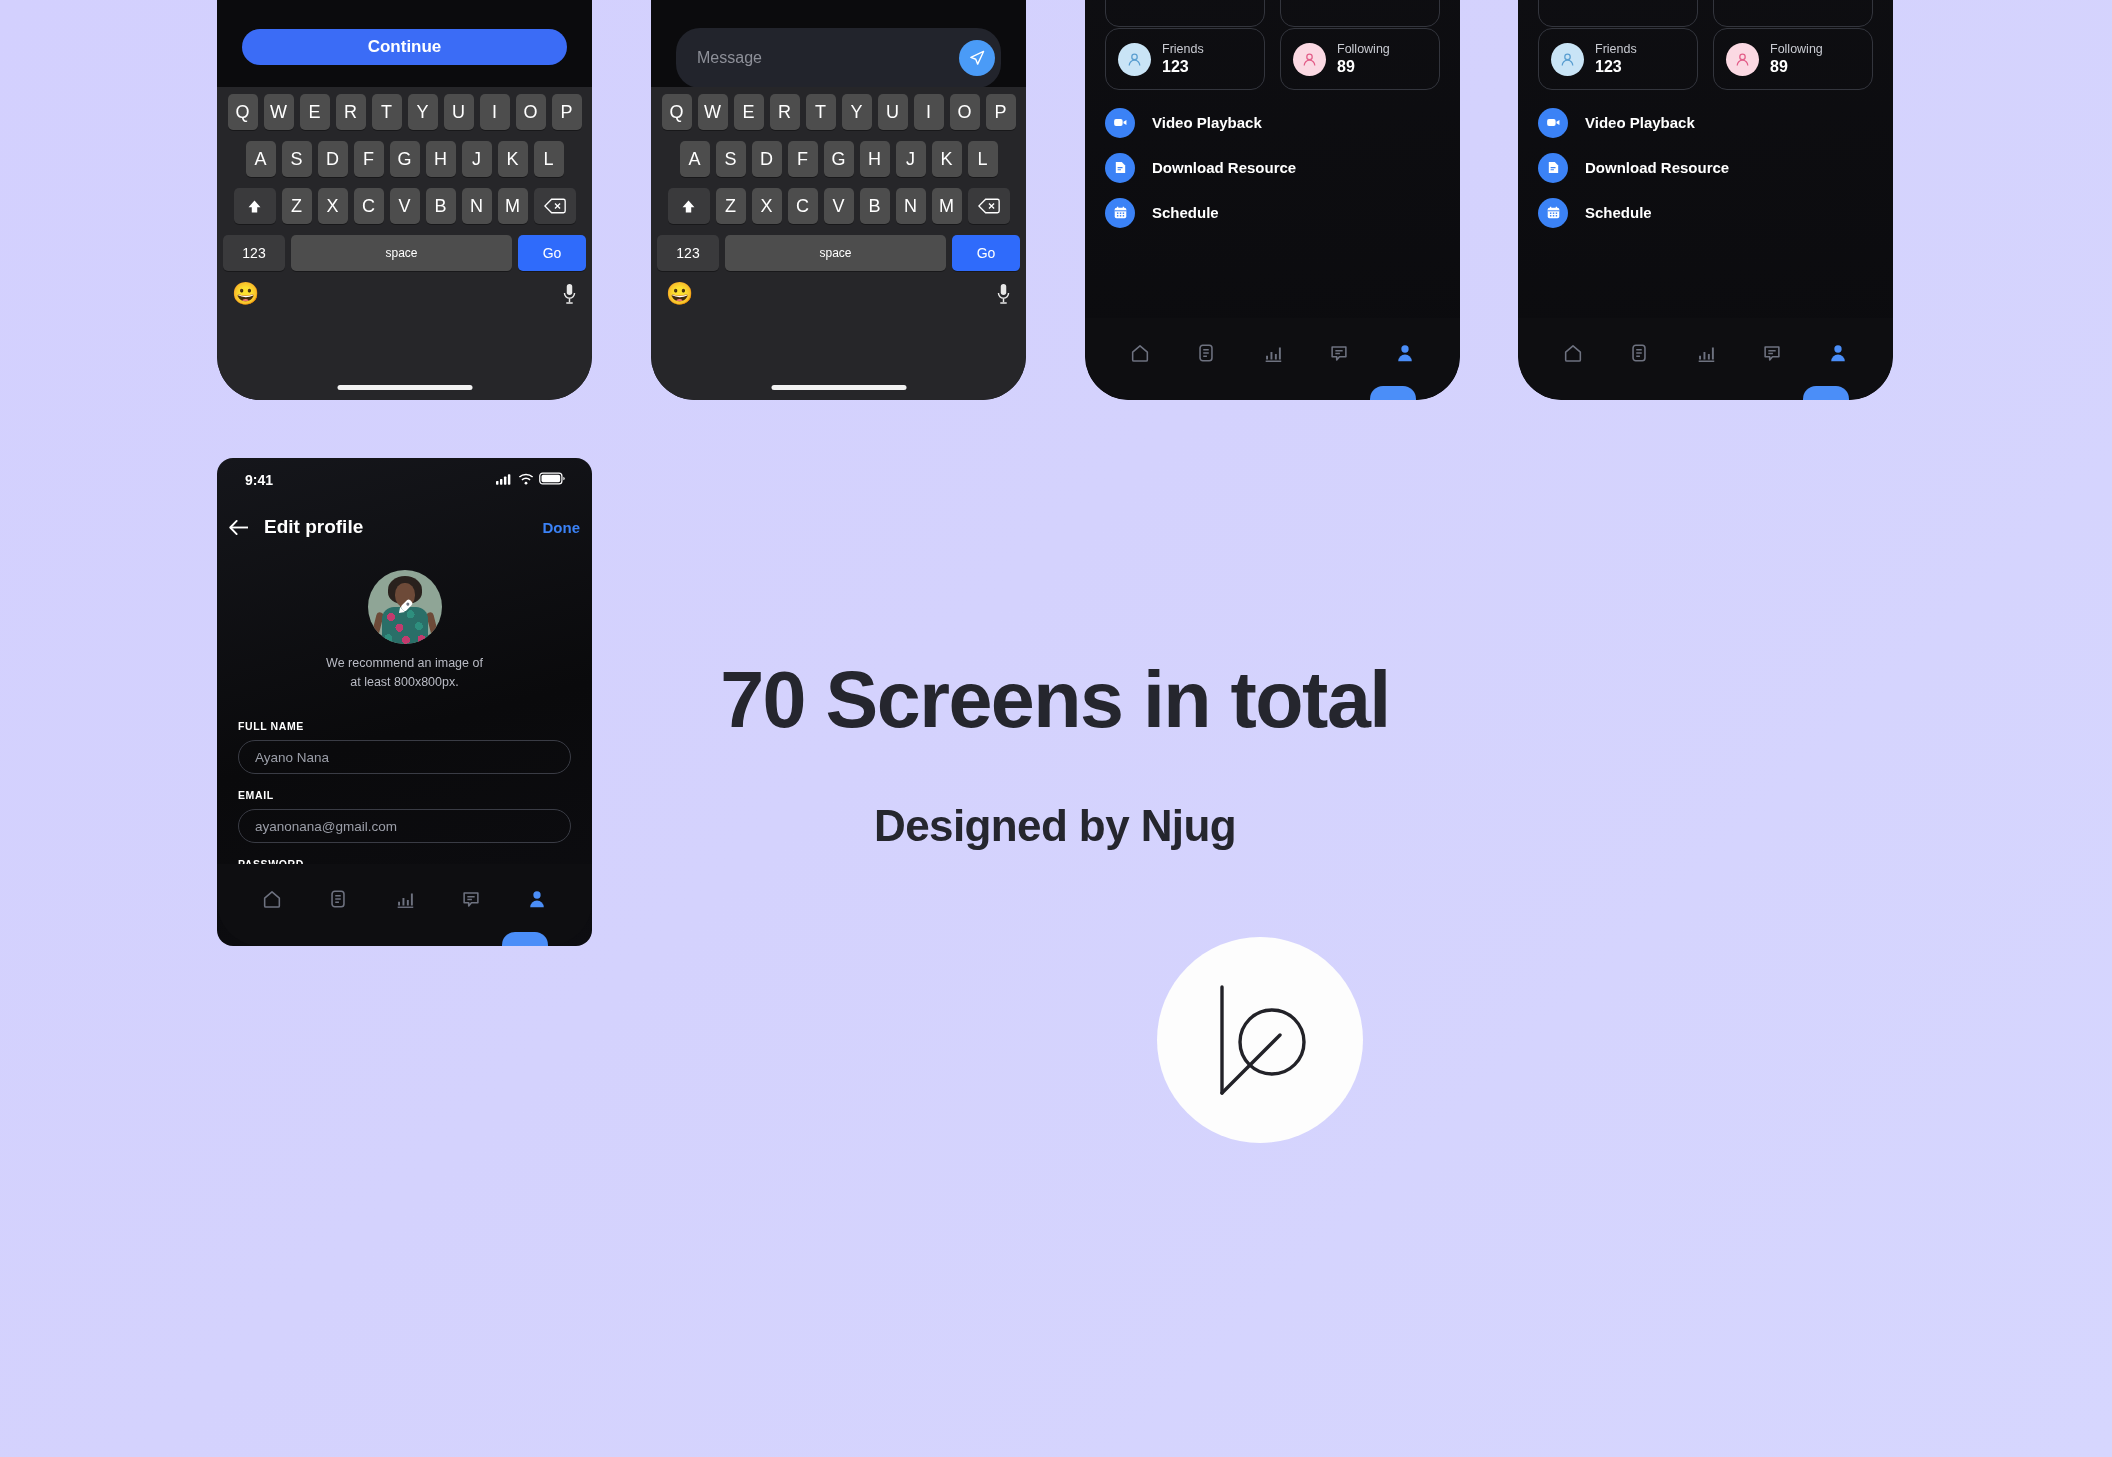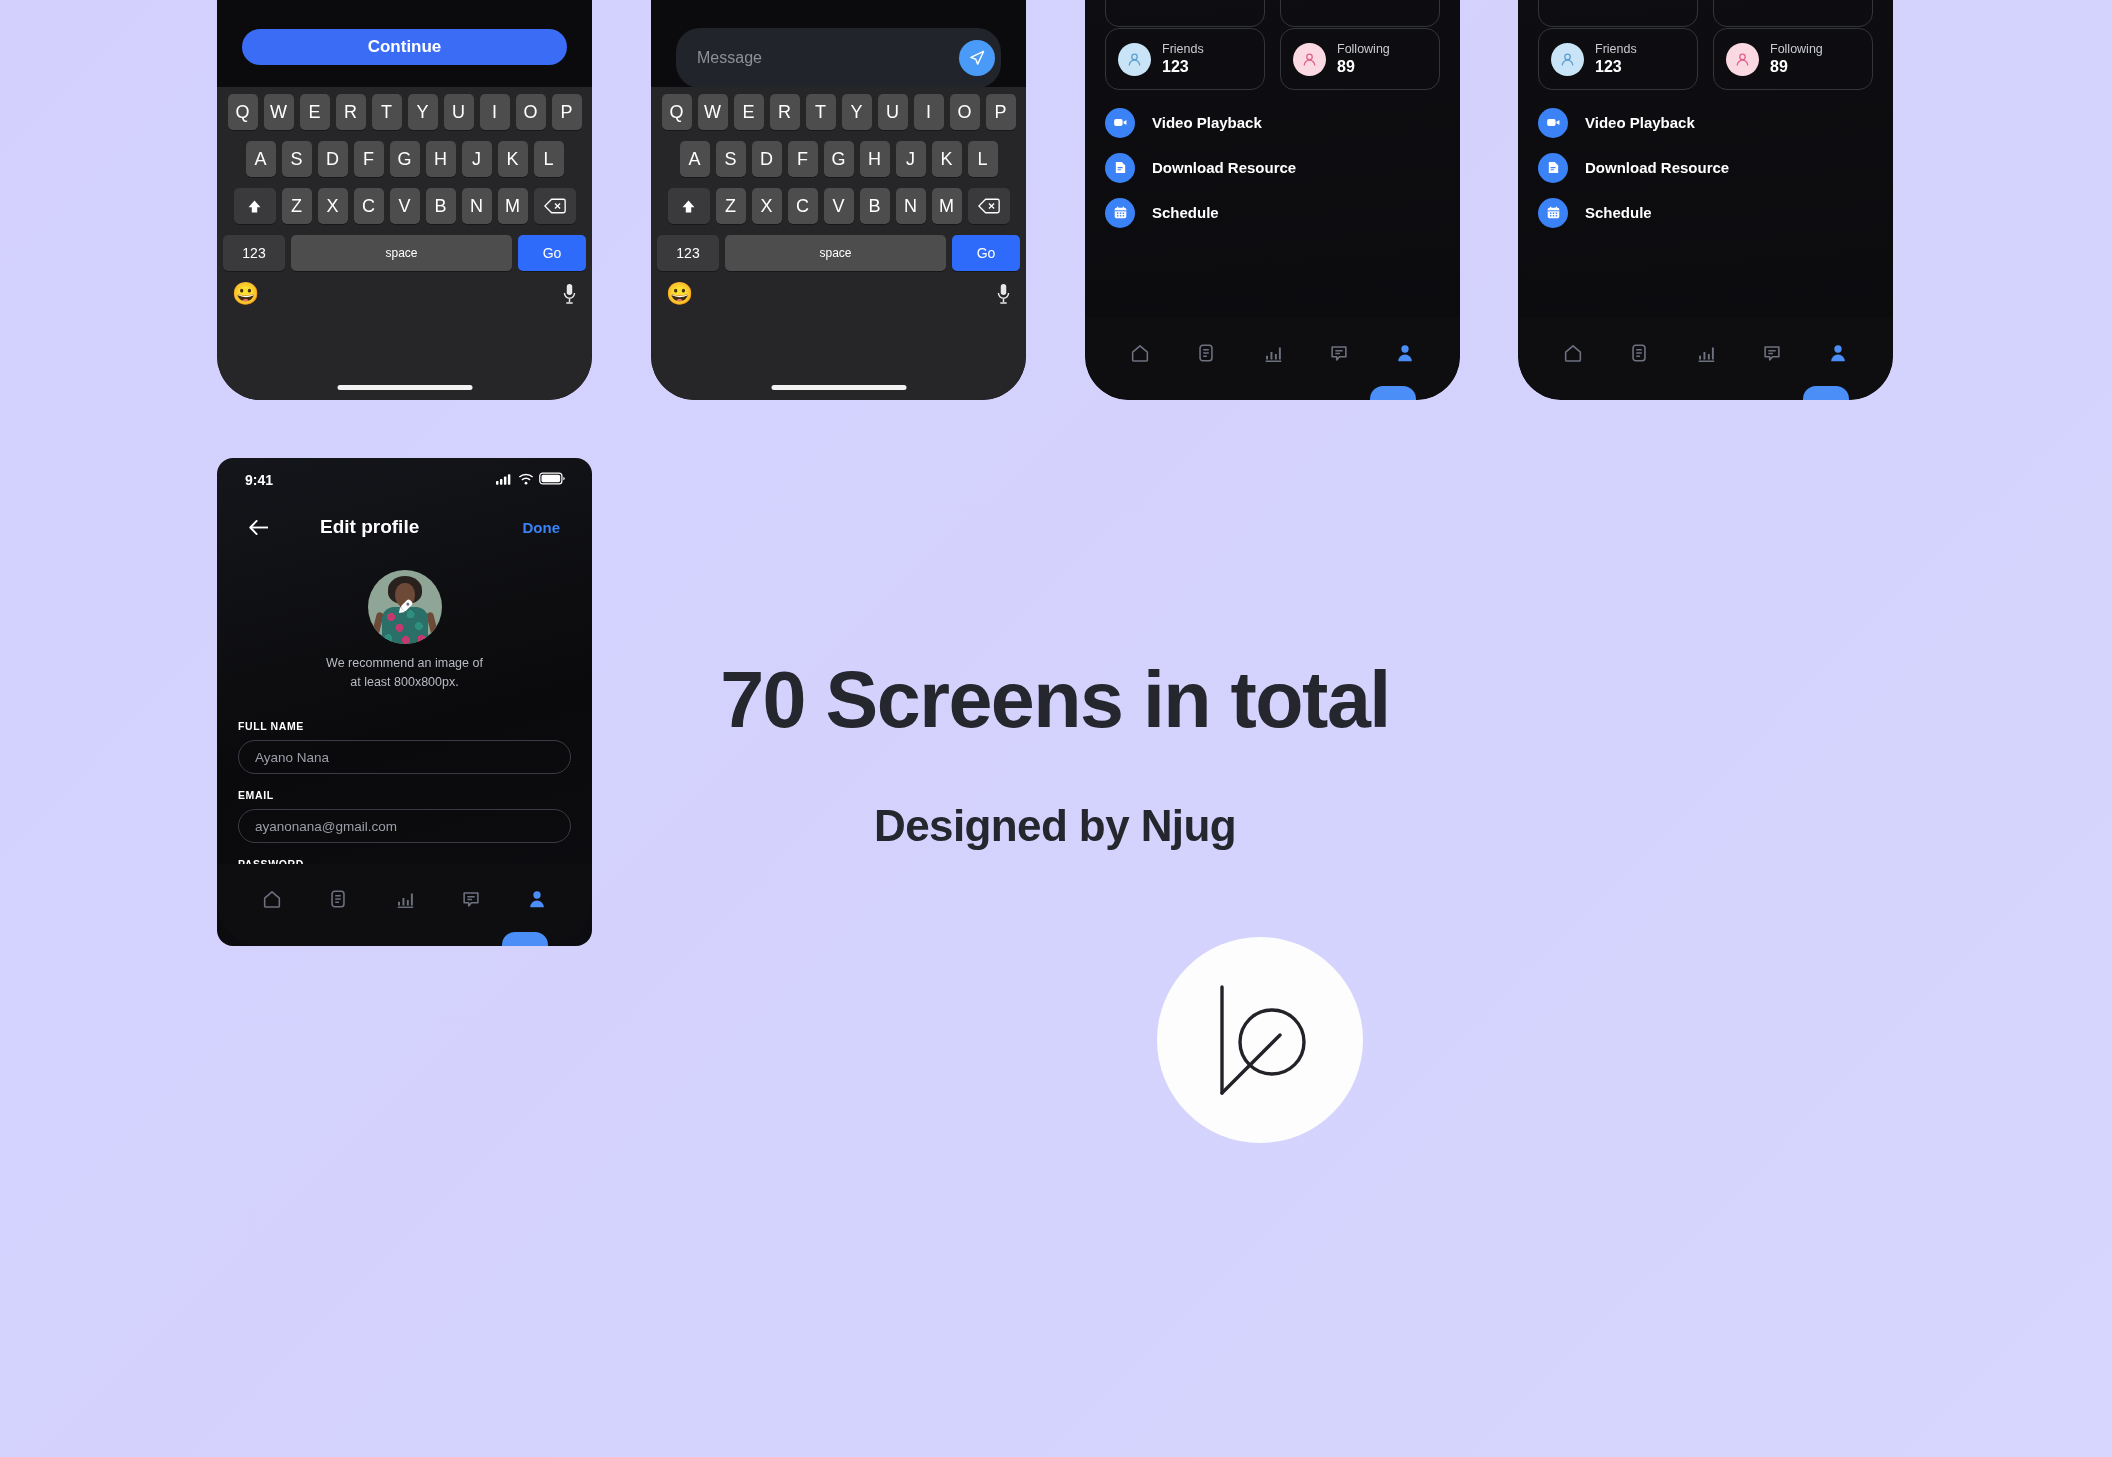--- a/index.html
+++ b/index.html
@@ -199,22 +199,21 @@
     display: flex; align-items: center; justify-content: space-between;
     padding: 0 27px 0 28px;
   }
   .statusbar .clock { color: #fff; font-size: 14px; font-weight: bold; }
   .statusbar .sysicons { display: flex; align-items: center; gap: 5px; }
 
   .nav {
     position: absolute; left: 0; right: 0; top: 48px;
     height: 42px;
     display: flex; align-items: center;
-    padding: 0 32px;
-    gap: 36px;
+    padding: 0 12px;
   }
   .nav .back { cursor: pointer; display: flex; }
   .nav .title { color: #fff; font-size: 19px; font-weight: bold; margin-left: 14px; }
   .nav .done { margin-left: auto; color: #3b82f6; font-size: 15px; font-weight: bold; cursor: pointer; }
 
   .avatar-wrap {
     position: absolute; top: 112px; left: 50%;
     transform: translateX(-50%);
     width: 74px; height: 74px; border-radius: 50%;
     overflow: hidden;

